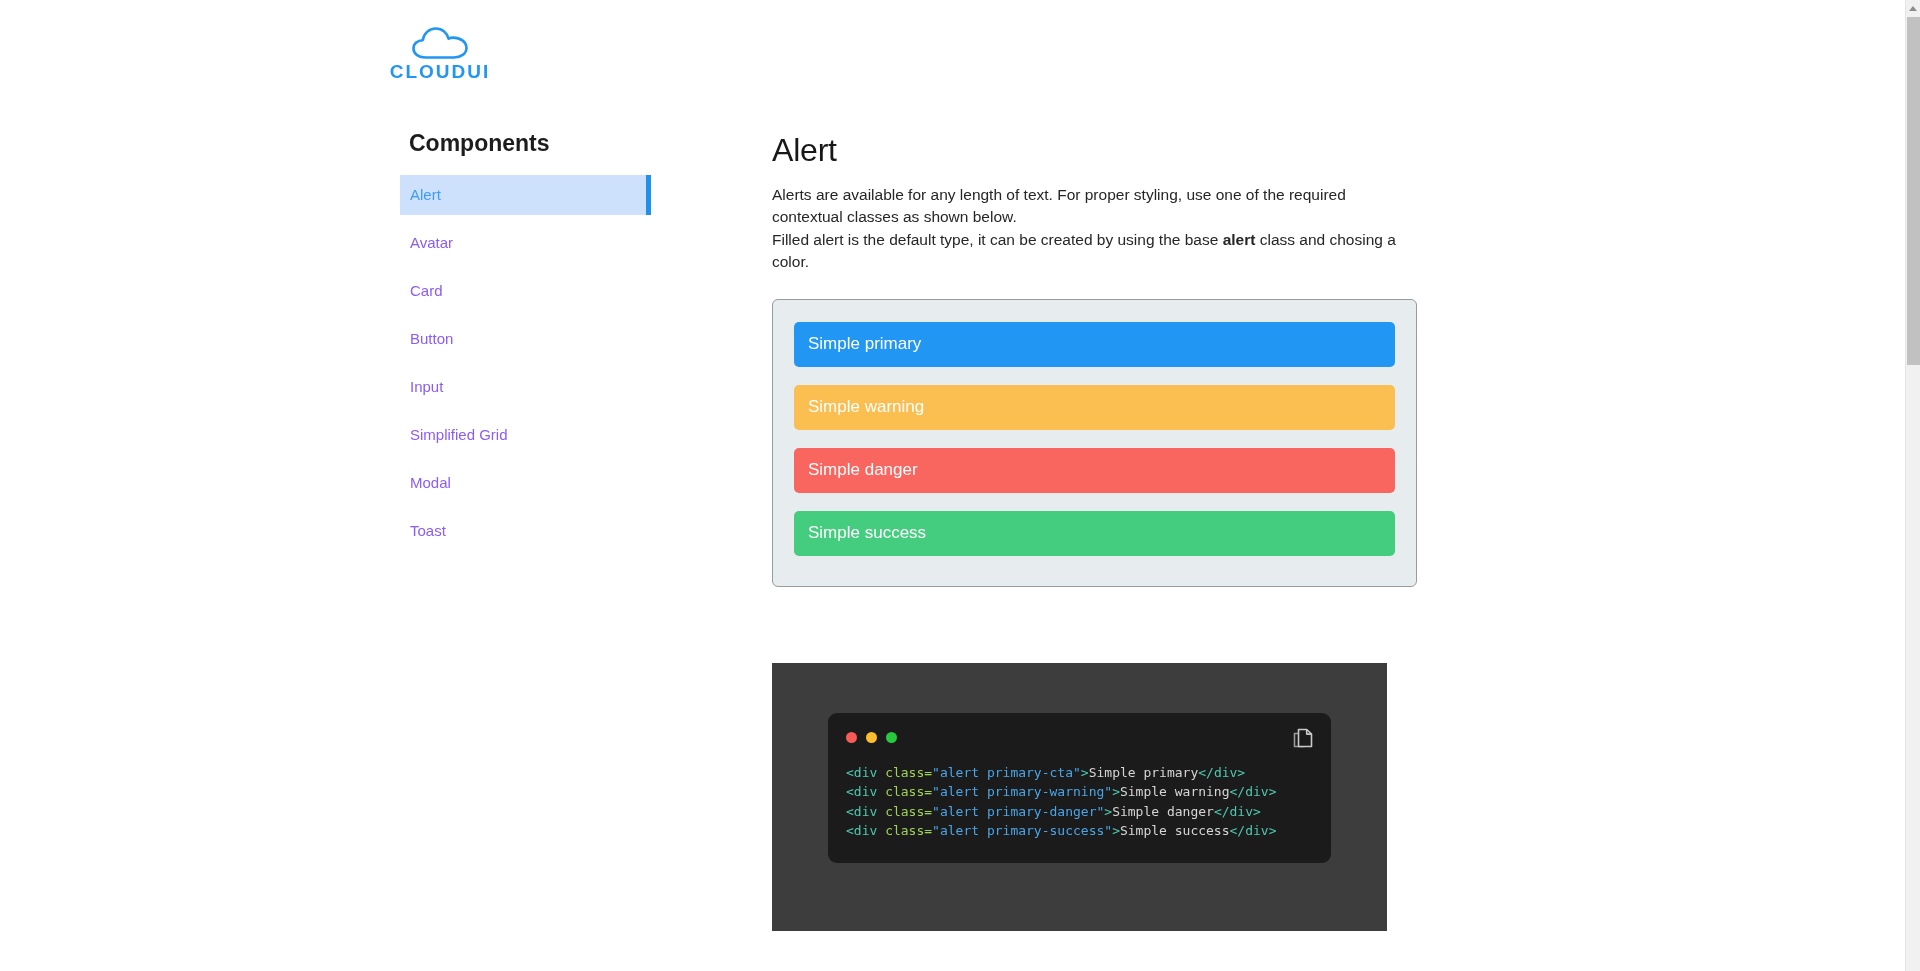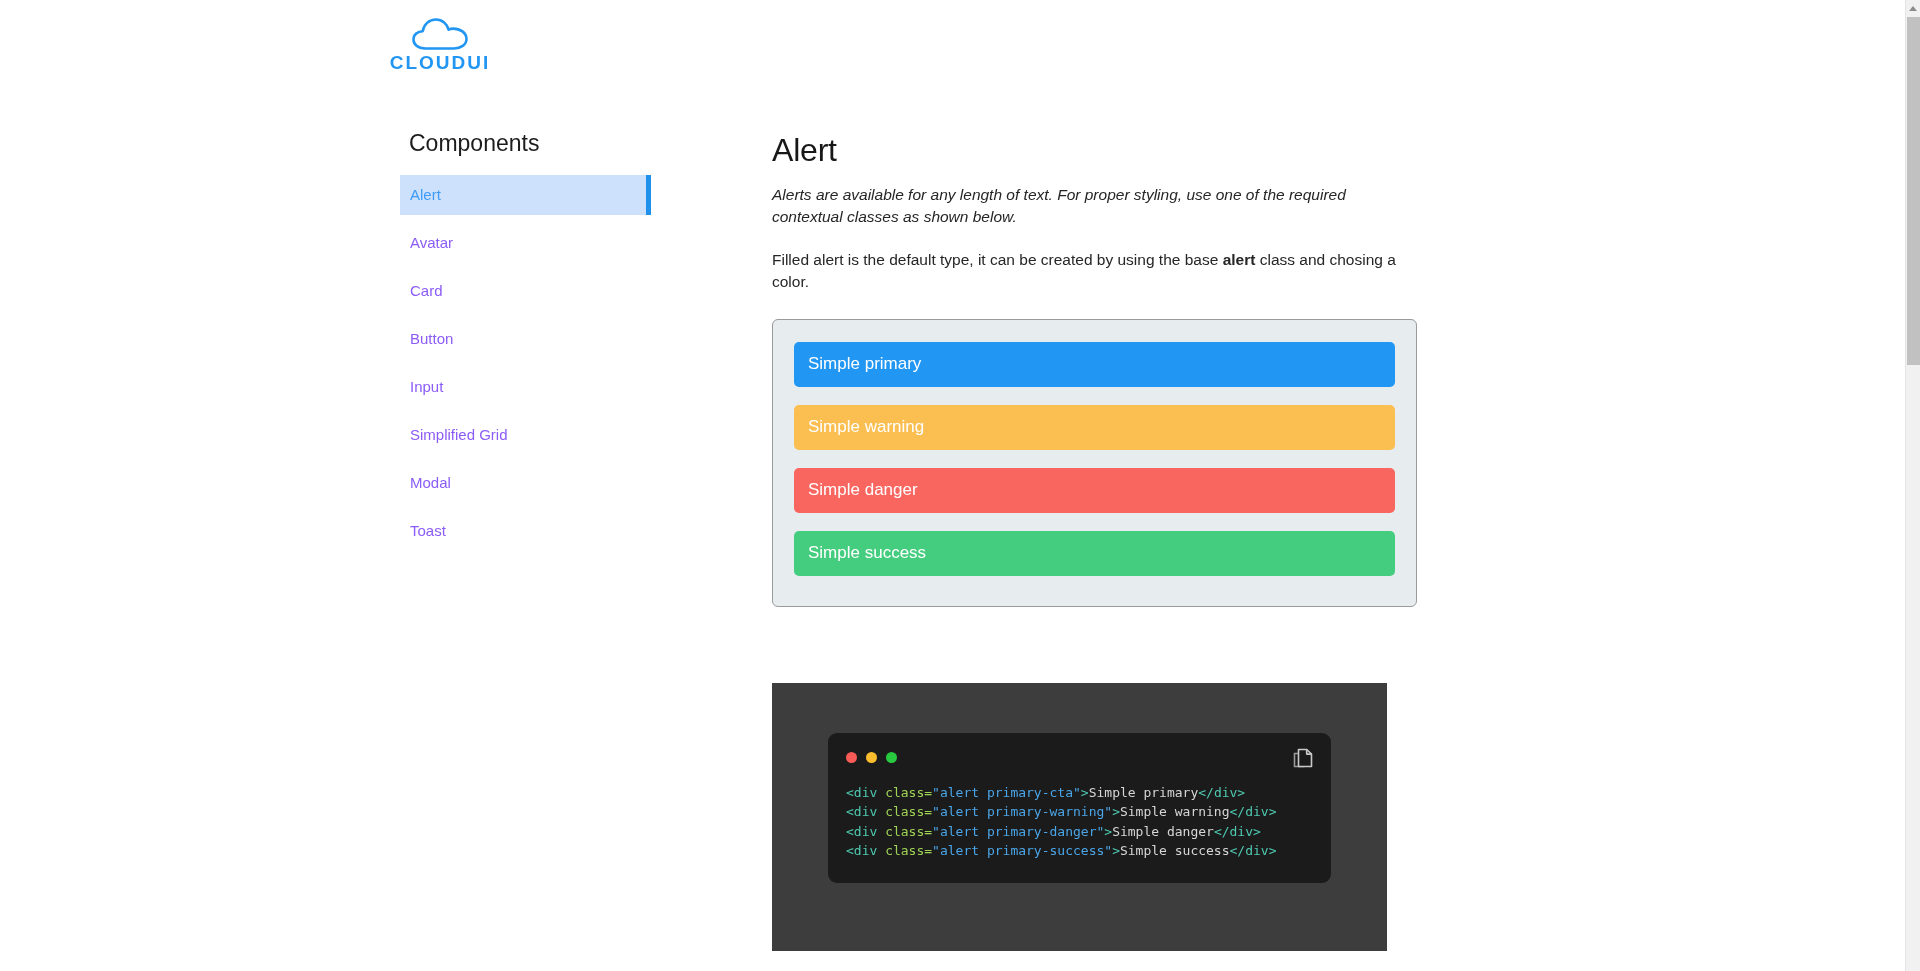--- a/index.html
+++ b/index.html
@@ -19,21 +19,21 @@
     position: relative;
     width: 1920px;
     height: 971px;
     background: #ffffff;
     overflow: hidden;
   }
 
   
   .site-header {
     position: absolute;
-    top: 9px; left: 0;
+    top: 18px; left: 0;
     width: 1905px;
     height: 92px;
   }
   .logo {
     position: absolute;
     left: 388px;
     top: 8px;
     width: 104px;
     display: flex;
     flex-direction: column;
@@ -61,21 +61,21 @@
   
   .sidebar {
     position: absolute;
     left: 400px;
     top: 0;
     width: 250px;
   }
   .sidebar-title {
     margin: 0 0 17px 9px;
     font-size: 23px;
-    font-weight: normal;
+    font-weight: bold;
     color: #1c1c1c;
     line-height: 1.2;
   }
   .nav-list {
     list-style: none;
     margin: 0;
     padding: 0;
   }
   .nav-item {
     position: relative;
@@ -119,31 +119,30 @@
     color: #171717;
     line-height: 1.25;
     letter-spacing: -0.2px;
   }
   .page-desc {
     margin: 14px 0 0 0;
     font-size: 15.5px;
     line-height: 1.42;
     color: #262626;
     max-width: 632px;
-    font-style: italic;
   }
   .section-title {
     margin: 36px 0 0 0;
     font-size: 22px;
     font-weight: normal;
     color: #171717;
     line-height: 1.25;
   }
   .section-desc {
-    margin: 21px 0 0 0;
+    margin: 1px 0 0 0;
     font-size: 15.5px;
     line-height: 1.42;
     color: #262626;
   }
   .section-desc b { font-weight: bold; }
 
   
   .demo-panel {
     margin-top: 26px;
     width: 645px;

